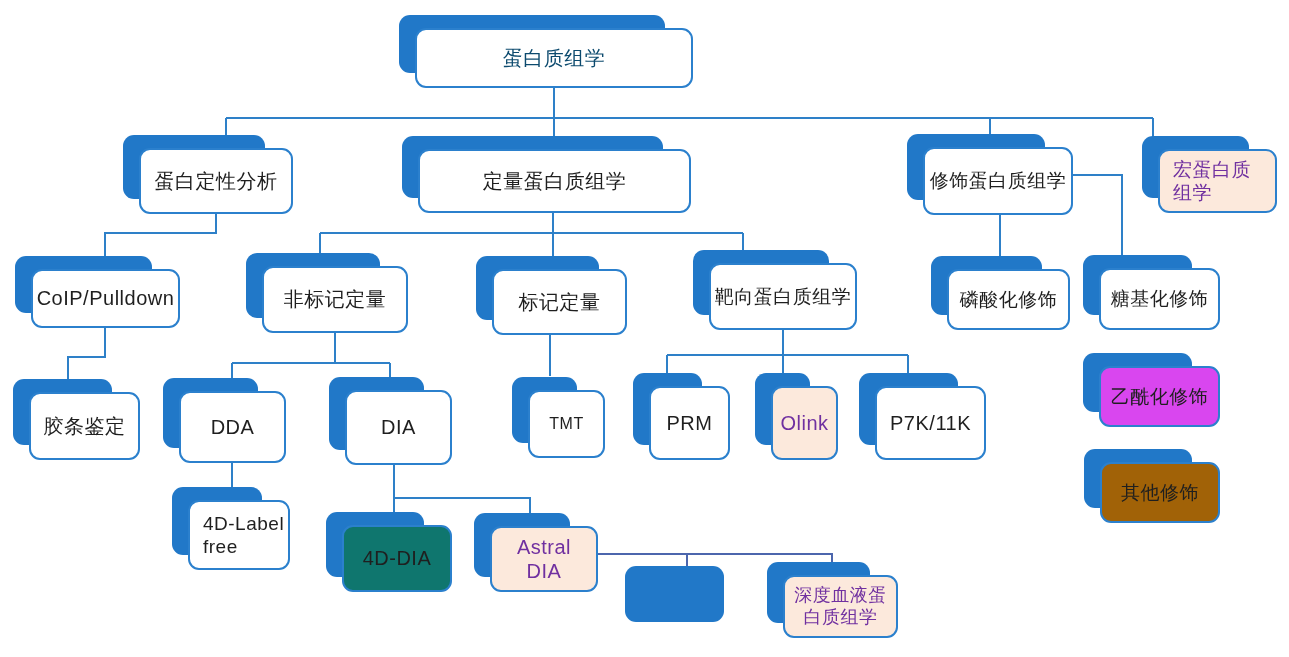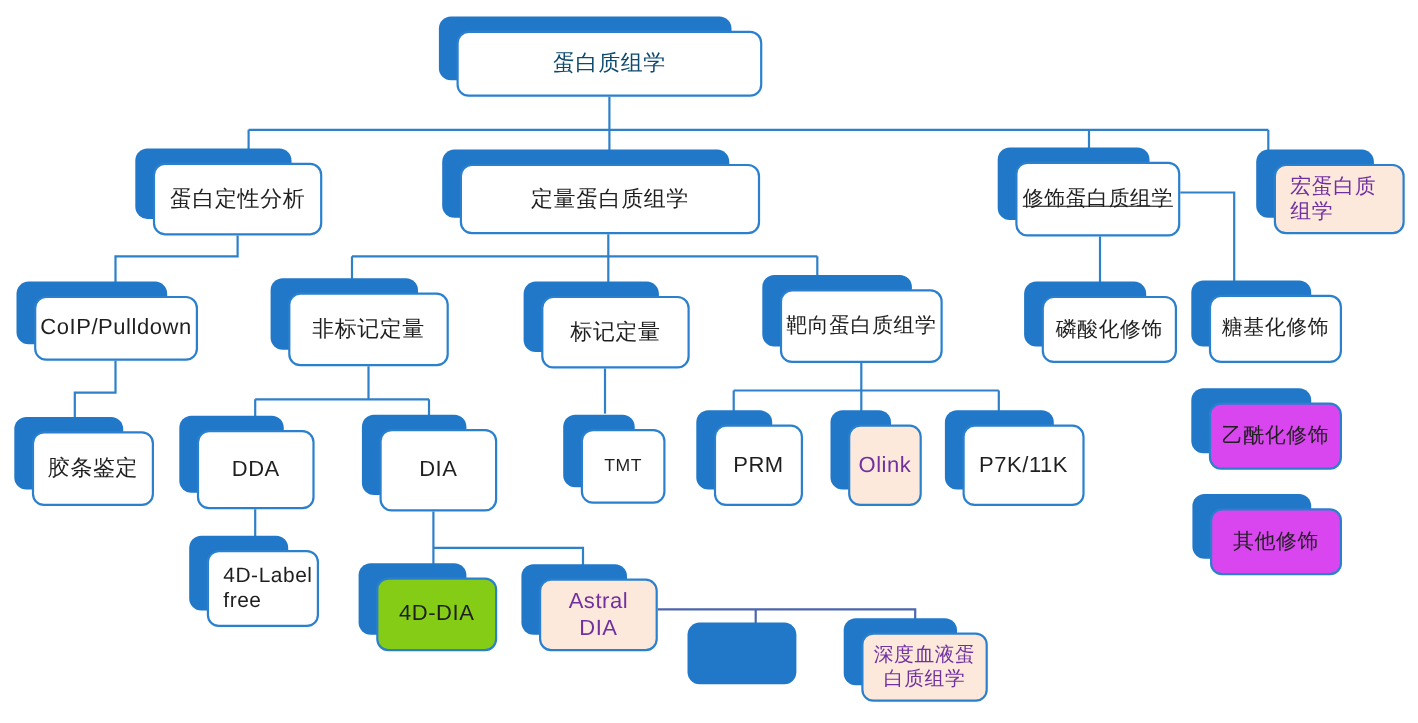--- a/index.html
+++ b/index.html
@@ -87,21 +87,21 @@
     </div>
     <div class="node-shadow" style="left: 123px; top: 135px; width: 142px; height: 64px; background: rgb(33, 120, 200);"></div>
     <div class="node" style="left: 139px; top: 148px; width: 154px; height: 66px; font-size: 20px; border-color: rgb(43, 128, 205); background: rgb(255, 255, 255); color: rgb(31, 31, 31);">
       <div class="node-label">蛋白定性分析</div>
     </div>
     <div class="node-shadow" style="left: 402px; top: 136px; width: 261px; height: 62px; background: rgb(33, 120, 200);"></div>
     <div class="node" style="left: 418px; top: 149px; width: 273px; height: 64px; font-size: 20px; border-color: rgb(43, 128, 205); background: rgb(255, 255, 255); color: rgb(31, 31, 31);">
       <div class="node-label">定量蛋白质组学</div>
     </div>
     <div class="node-shadow" style="left: 907px; top: 134px; width: 138px; height: 66px; background: rgb(33, 120, 200);"></div>
-    <div class="node" style="left: 923px; top: 147px; width: 150px; height: 68px; font-size: 19px; border-color: rgb(43, 128, 205); background: rgb(255, 255, 255); color: rgb(31, 31, 31); text-decoration: underline;">
+    <div class="node" style="left: 923px; top: 147px; width: 150px; height: 68px; font-size: 19px; border-color: rgb(43, 128, 205); background: rgb(255, 255, 255); color: rgb(31, 31, 31);">
       <div class="node-label">修饰蛋白质组学</div>
     </div>
     <div class="node-shadow" style="left: 1142px; top: 136px; width: 107px; height: 62px; background: rgb(33, 120, 200);"></div>
     <div class="node align-left" style="left: 1158px; top: 149px; width: 119px; height: 64px; font-size: 19px; border-color: rgb(43, 128, 205); background: rgb(252, 233, 220); color: rgb(112, 48, 160);">
       <div class="node-label">宏蛋白质</div>
       <div class="node-label">组学</div>
     </div>
     <div class="node-shadow" style="left: 15px; top: 256px; width: 137px; height: 57px; background: rgb(33, 120, 200);"></div>
     <div class="node" style="left: 31px; top: 269px; width: 149px; height: 59px; font-size: 20px; border-color: rgb(43, 128, 205); background: rgb(255, 255, 255); color: rgb(31, 31, 31);">
       <div class="node-label">CoIP/Pulldown</div>
@@ -152,30 +152,30 @@
     </div>
     <div class="node-shadow" style="left: 1083px; top: 255px; width: 109px; height: 60px; background: rgb(33, 120, 200);"></div>
     <div class="node" style="left: 1099px; top: 268px; width: 121px; height: 62px; font-size: 19px; border-color: rgb(43, 128, 205); background: rgb(255, 255, 255); color: rgb(31, 31, 31);">
       <div class="node-label">糖基化修饰</div>
     </div>
     <div class="node-shadow" style="left: 1083px; top: 353px; width: 109px; height: 59px; background: rgb(33, 120, 200);"></div>
     <div class="node" style="left: 1099px; top: 366px; width: 121px; height: 61px; font-size: 19px; border-color: rgb(43, 128, 205); background: #d946ef; color: rgb(31, 31, 31);">
       <div class="node-label">乙酰化修饰</div>
     </div>
     <div class="node-shadow" style="left: 1084px; top: 449px; width: 108px; height: 59px; background: rgb(33, 120, 200);"></div>
-    <div class="node" style="left: 1100px; top: 462px; width: 120px; height: 61px; font-size: 19px; border-color: rgb(43, 128, 205); background: #d946ef; color: rgb(31, 31, 31); text-align: right;">
+    <div class="node" style="left: 1100px; top: 462px; width: 120px; height: 61px; font-size: 19px; border-color: rgb(43, 128, 205); background: #a16207; color: rgb(31, 31, 31); text-align: right;">
       <div class="node-label">其他修饰</div>
     </div>
     <div class="node-shadow" style="left: 172px; top: 487px; width: 90px; height: 68px; background: rgb(33, 120, 200);"></div>
     <div class="node align-left" style="left: 188px; top: 500px; width: 102px; height: 70px; font-size: 19px; border-color: rgb(43, 128, 205); background: rgb(255, 255, 255); color: rgb(31, 31, 31);">
       <div class="node-label">4D-Label</div>
       <div class="node-label">free</div>
     </div>
     <div class="node-shadow" style="left: 326px; top: 512px; width: 98px; height: 65px; background: rgb(33, 120, 200);"></div>
-    <div class="node" style="left: 342px; top: 525px; width: 110px; height: 67px; font-size: 20px; border-color: rgb(43, 128, 205); background: #84cc16; color: rgb(31, 31, 31);">
+    <div class="node" style="left: 342px; top: 525px; width: 110px; height: 67px; font-size: 20px; border-color: rgb(43, 128, 205); background: #0f766e; color: rgb(31, 31, 31);">
       <div class="node-label">4D-DIA</div>
     </div>
     <div class="node-shadow" style="left: 474px; top: 513px; width: 96px; height: 64px; background: rgb(33, 120, 200);"></div>
     <div class="node" style="left: 490px; top: 526px; width: 108px; height: 66px; font-size: 20px; border-color: rgb(43, 128, 205); background: rgb(252, 233, 220); color: rgb(112, 48, 160);">
       <div class="node-label">Astral</div>
       <div class="node-label">DIA</div>
     </div>
     <div class="node-shadow" style="left: 625px; top: 566px; width: 99px; height: 56px; background: rgb(33, 120, 200);"></div>
     <div class="node-shadow" style="left: 767px; top: 562px; width: 103px; height: 61px; background: rgb(33, 120, 200);"></div>
     <div class="node" style="left: 783px; top: 575px; width: 115px; height: 63px; font-size: 18px; border-color: rgb(43, 128, 205); background: rgb(252, 233, 220); color: rgb(112, 48, 160);">

